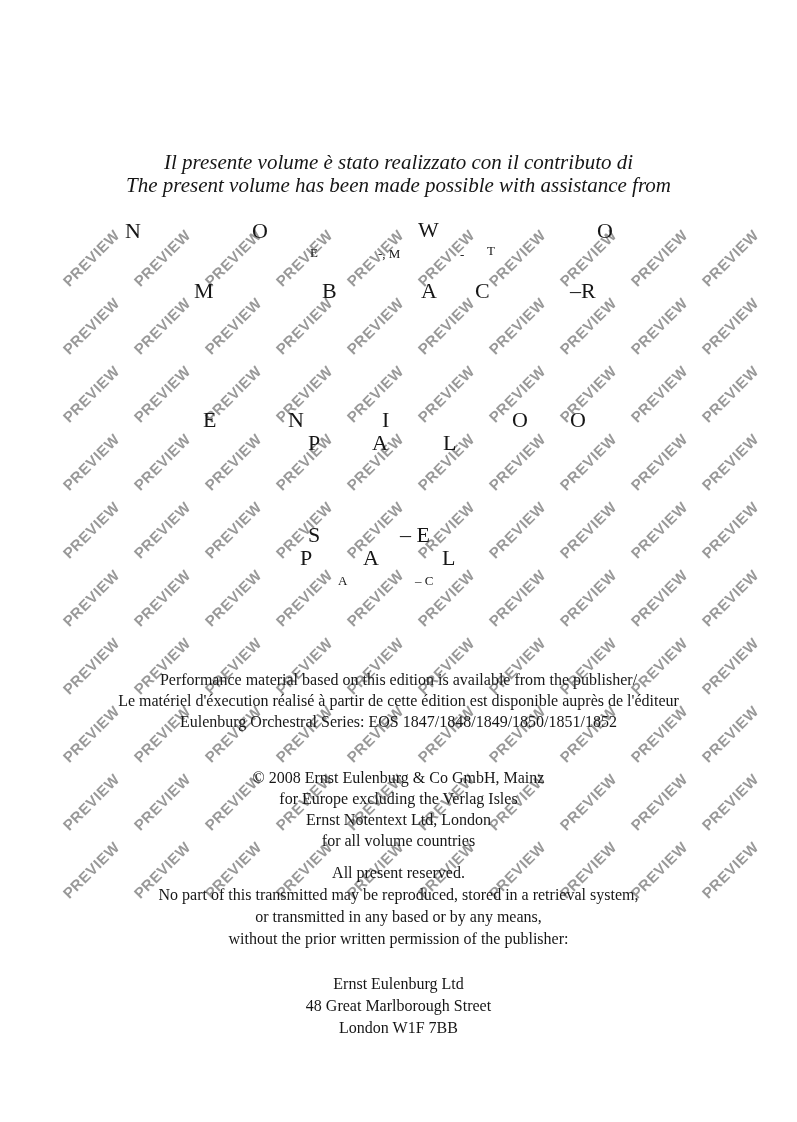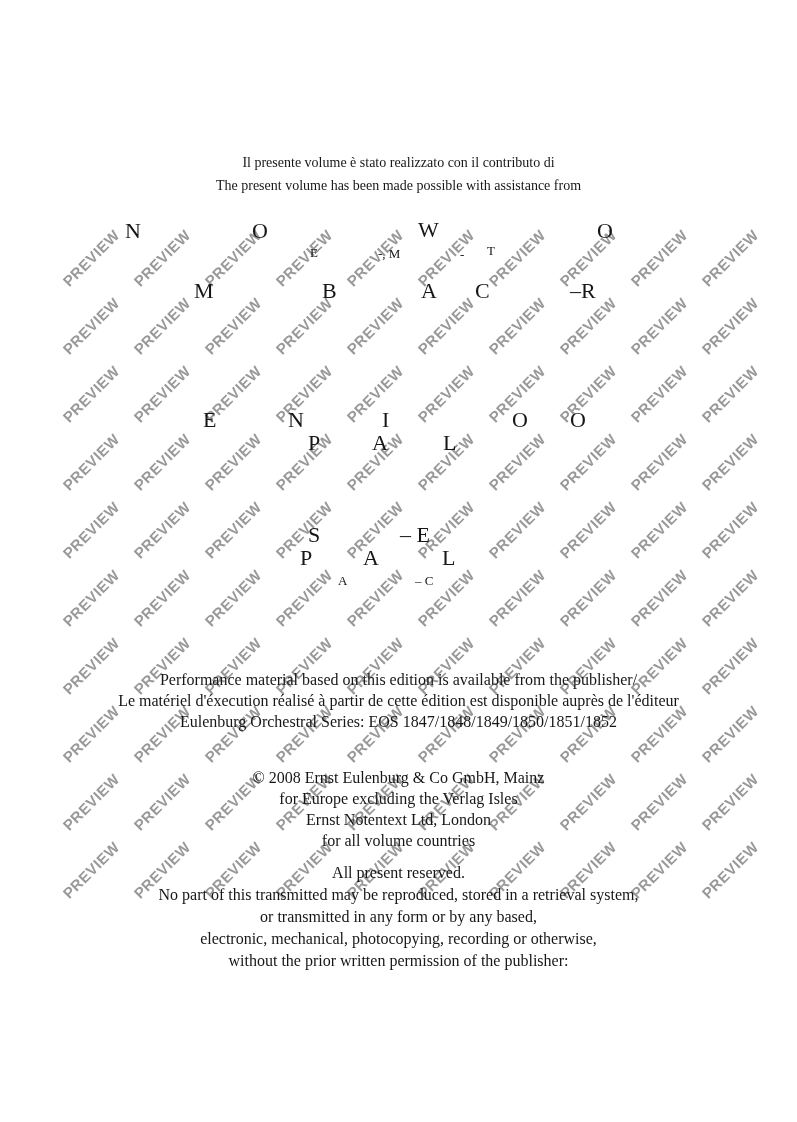--- a/index.html
+++ b/index.html
@@ -41,21 +41,21 @@
   .frag.small { font-size: 13px; }
   
   .tblock {
     position: absolute;
     left: 0;
     width: 100%;
     text-align: center;
     z-index: 2;
     color: #161616;
   }
-  .funding       { top: 151px; font-size: 14px; line-height: 23px; }
+  .funding       { top: 151px; font-size: 21px; line-height: 23px; font-style: italic; }
   .performance   { top: 669px; font-size: 16px;   line-height: 21px; }
   .copyrightblk  { top: 767px; font-size: 16px;   line-height: 21px; }
   .rightsblk     { top: 862px; font-size: 16px;   line-height: 22px; }
   .addressblk    { top: 973px; font-size: 16px;   line-height: 22px; }
 </style>
 </head>
 <body>
 
 <div class="page">
 
@@ -207,19 +207,23 @@
   <div class="tblock copyrightblk">
     <div>© 2008 Ernst Eulenburg &amp; Co GmbH, Mainz</div>
     <div>for Europe excluding the Verlag Isles</div>
     <div>Ernst Notentext Ltd, London</div>
     <div>for all volume countries</div>
   </div>
 
   <div class="tblock rightsblk">
     <div>All present reserved.</div>
     <div>No part of this transmitted may be reproduced, stored in a retrieval system,</div>
-    <div>or transmitted in any form or by any based,</div>
-    <div>electronic, mechanical, photocopying, recording or otherwise,</div>
+    <div>or transmitted in any based or by any means,</div>
     <div>without the prior written permission of the publisher:</div>
   </div>
 
+  <div class="tblock addressblk">
+    <div>Ernst Eulenburg Ltd</div>
+    <div>48 Great Marlborough Street</div>
+    <div>London W1F 7BB</div>
+  </div>
 
 </div>
 
 </body></html>

